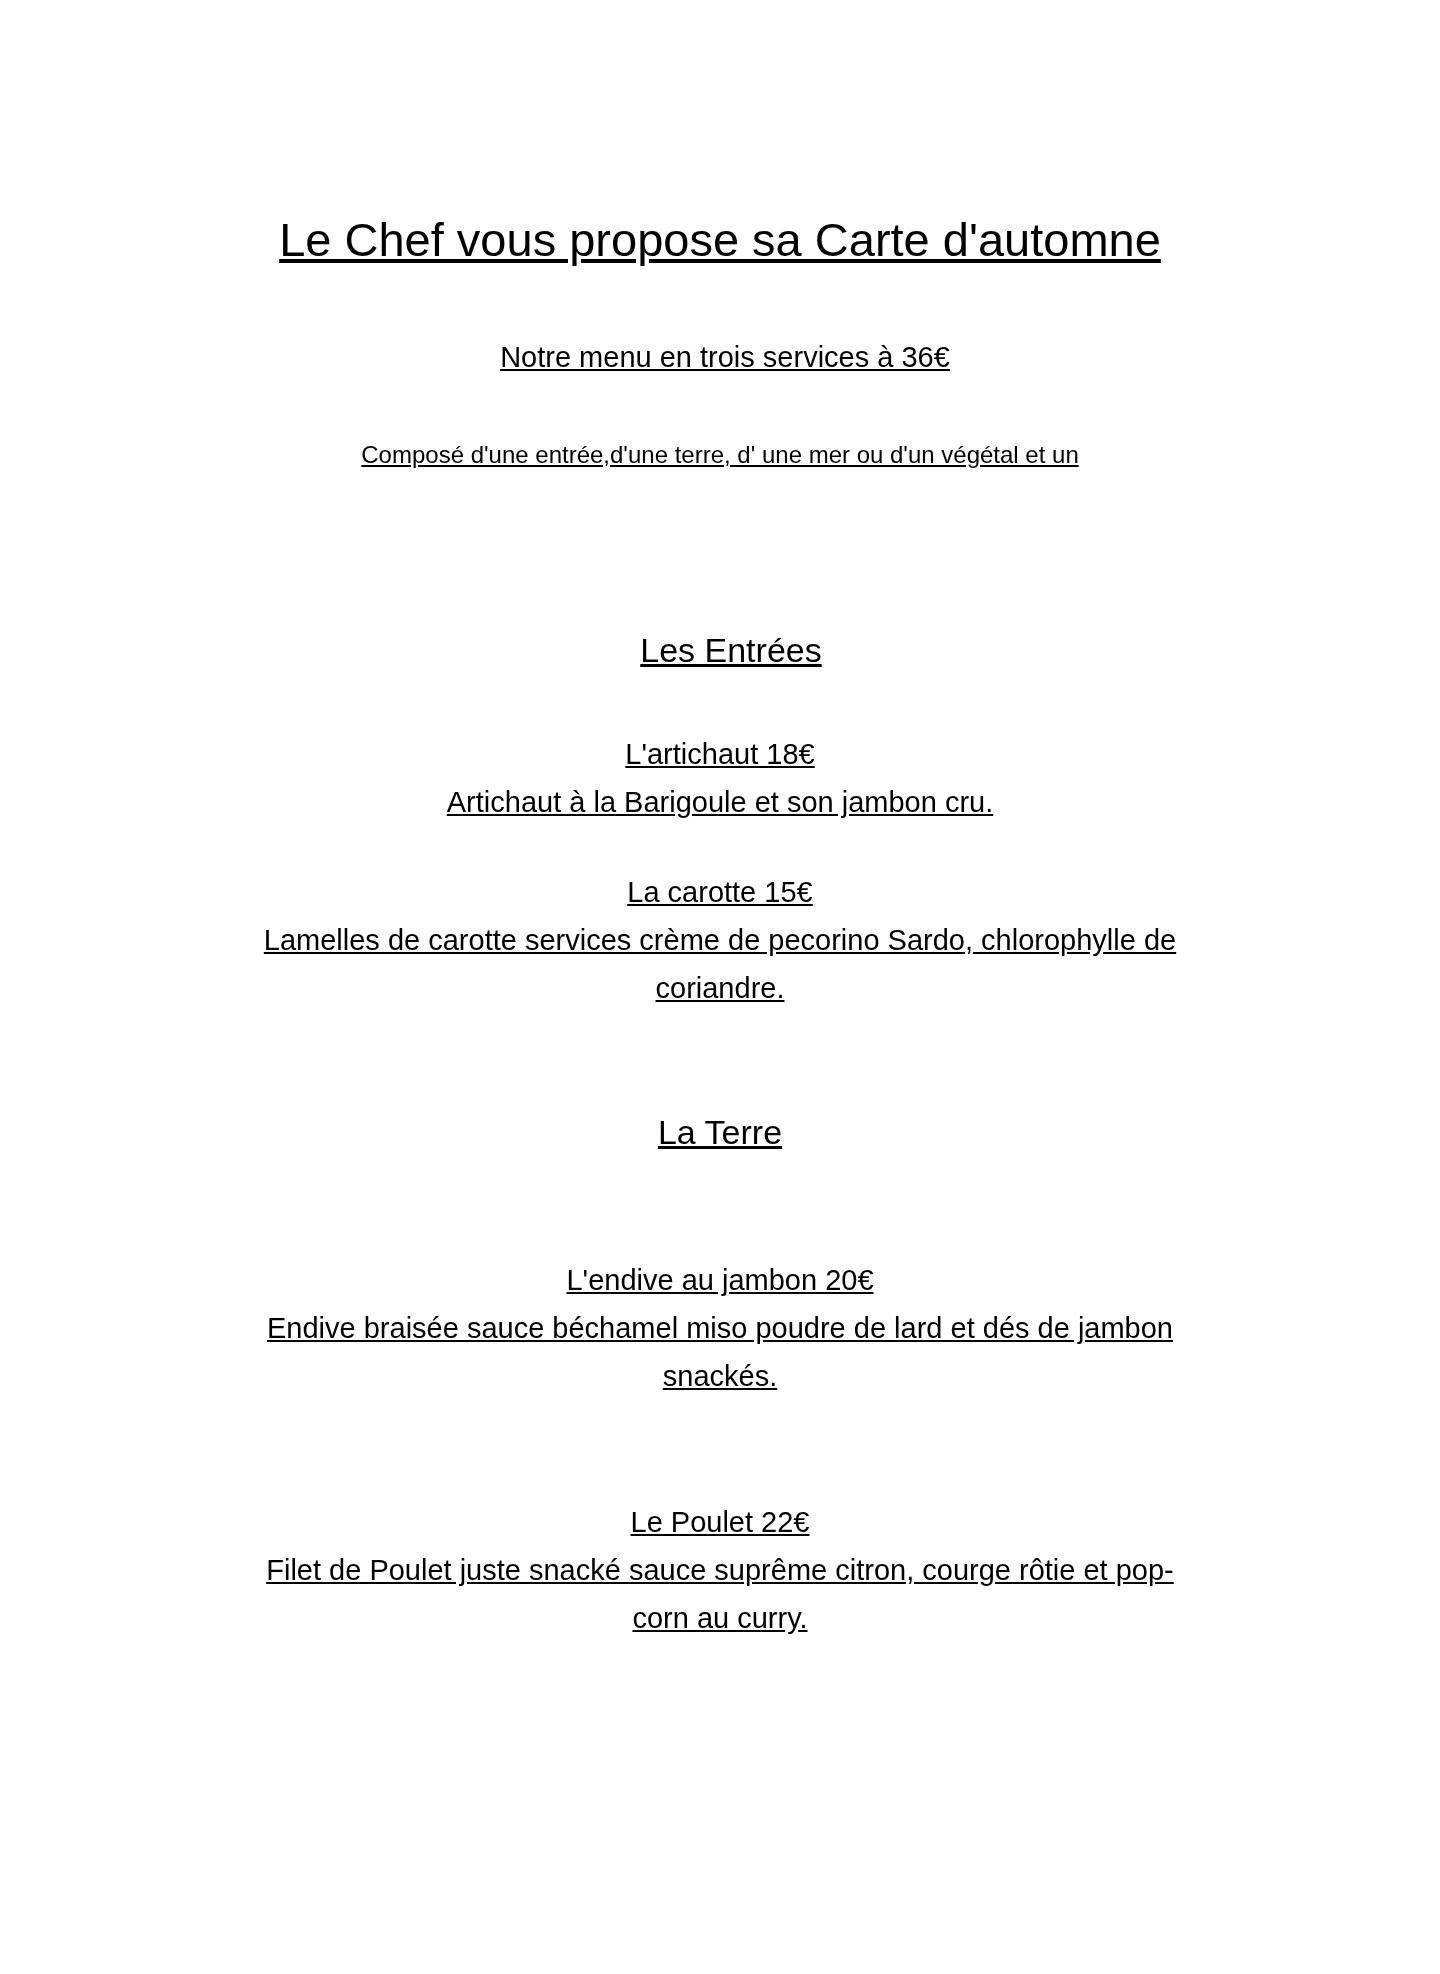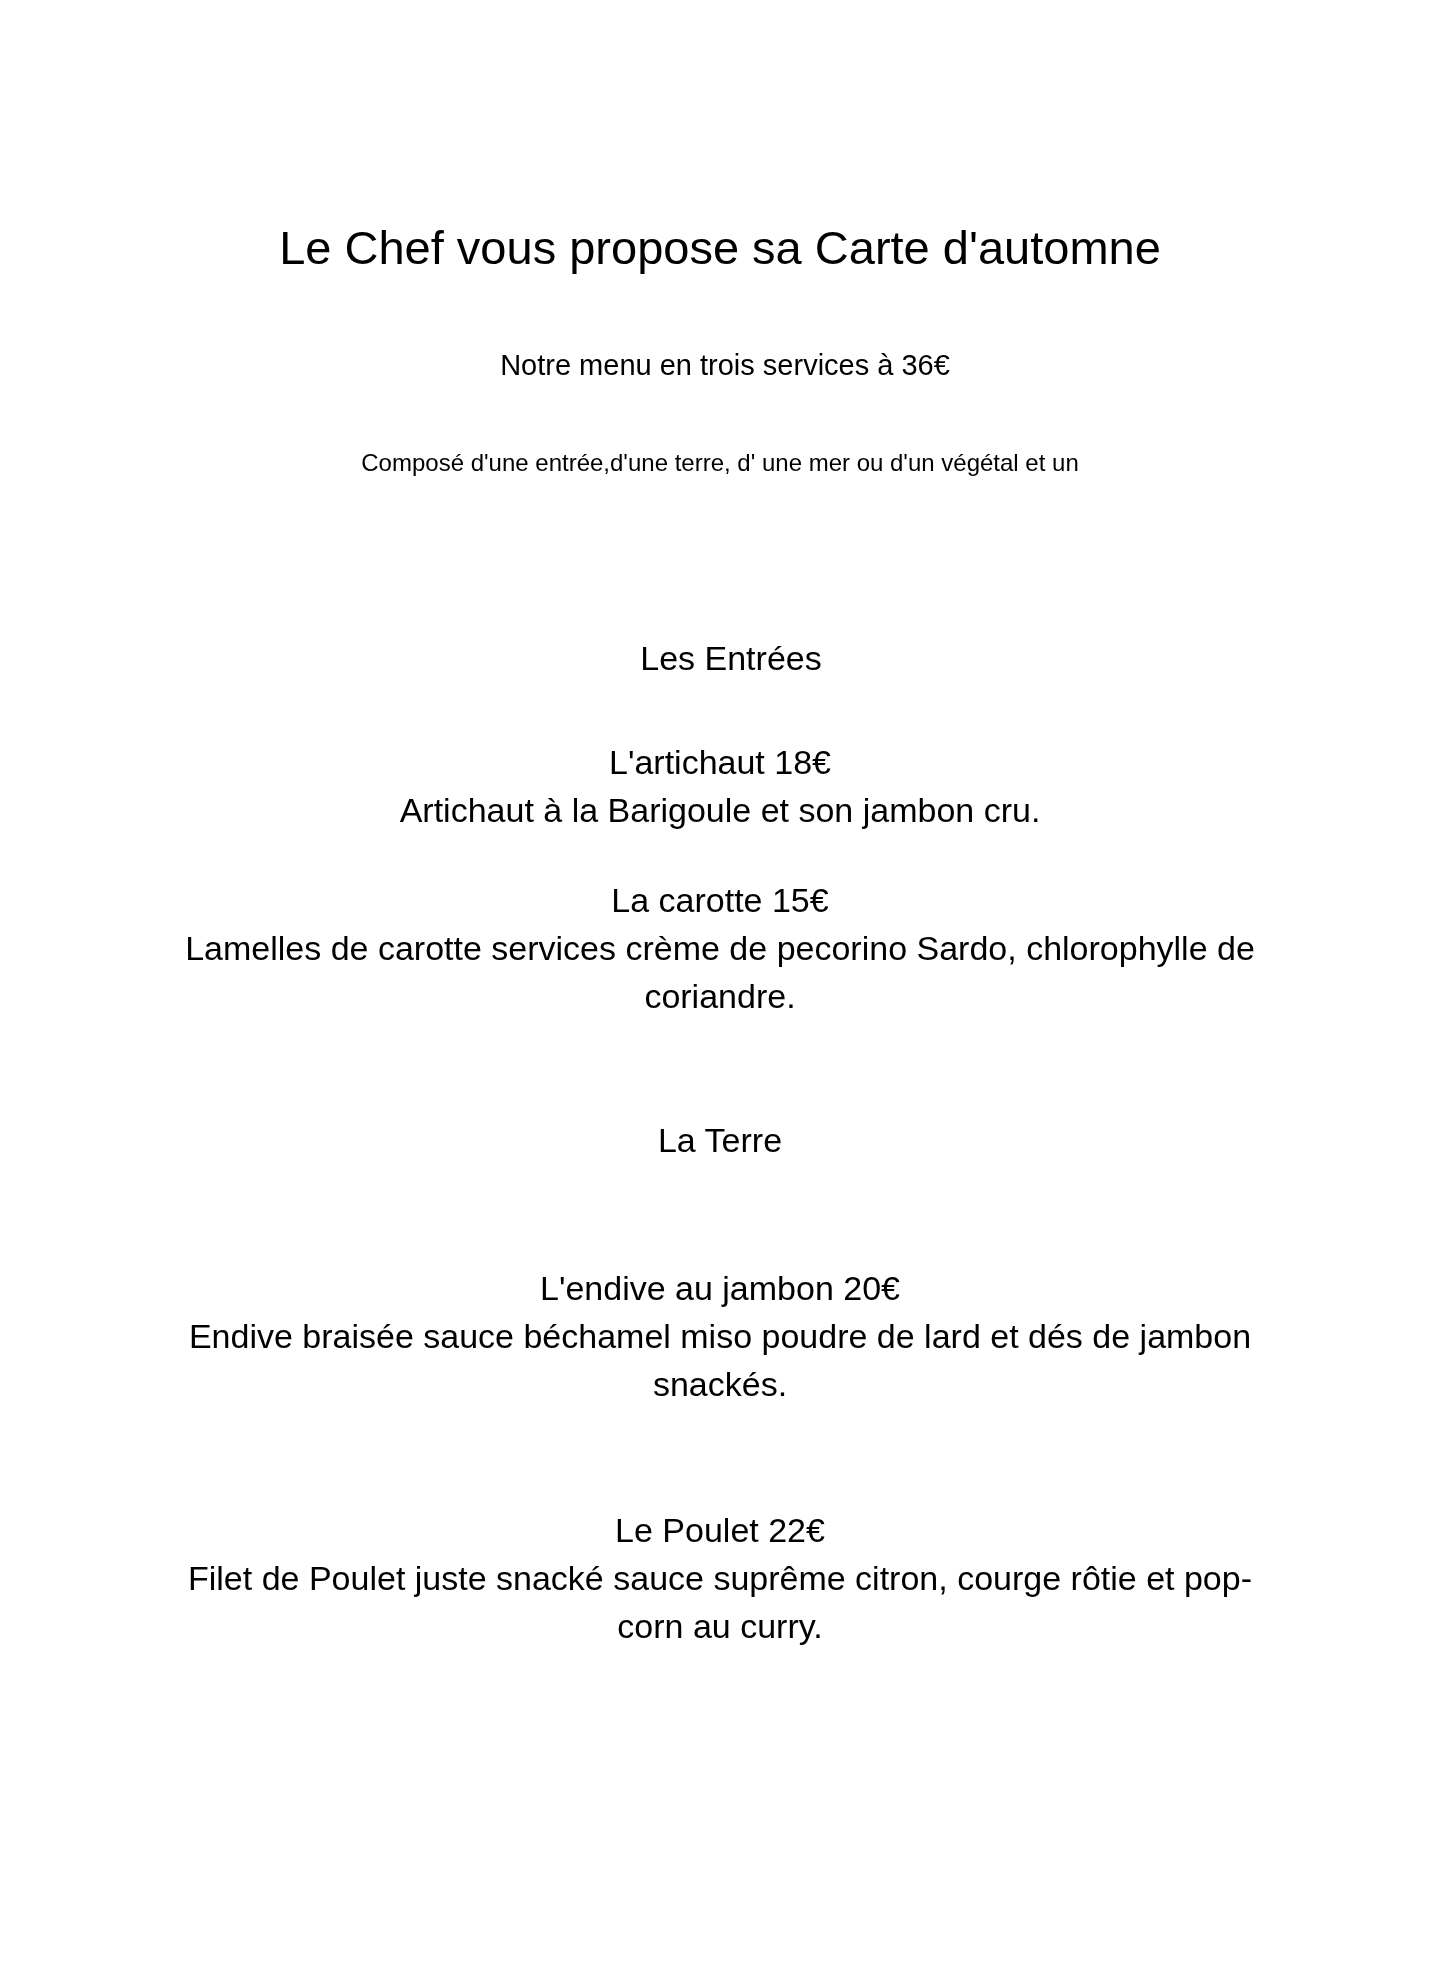--- a/index.html
+++ b/index.html
@@ -14,22 +14,23 @@
     background: #ffffff;
     color: #000000;
     font-family: "Liberation Sans", sans-serif;
     overflow: hidden;
   }
   .abs {
     position: absolute;
     left: 0;
     right: 0;
     text-align: center;
-    margin: 8px;
+    margin: 0;
     font-weight: 400;
+    text-decoration: underline;
   }
   .title {
     top: 212px;
     font-size: 47px;
     line-height: 1.2;
   }
   .subtitle {
     top: 340px;
     font-size: 29px;
     line-height: 1.2;
@@ -40,21 +41,21 @@
     font-size: 24px;
     line-height: 50px;
   }
   .section-heading {
     font-size: 34px;
     line-height: 1.2;
   }
   .heading-entrees { top: 630px; padding-left: 22px; }
   .heading-terre   { top: 1112px; }
   .dish {
-    font-size: 34px;
+    font-size: 29px;
     line-height: 48px;
   }
   .dish-1 { top: 730px; }
   .dish-2 { top: 868px; }
   .dish-3 { top: 1256px; }
   .dish-4 { top: 1498px; }
 </style>
 </head>
 <body>
 

